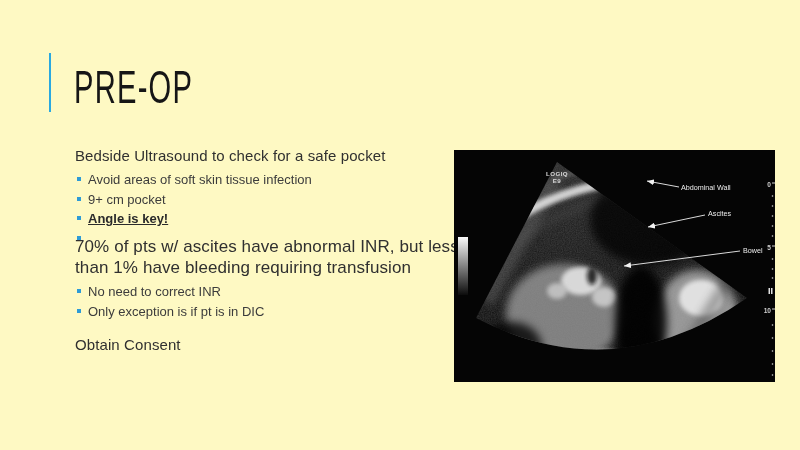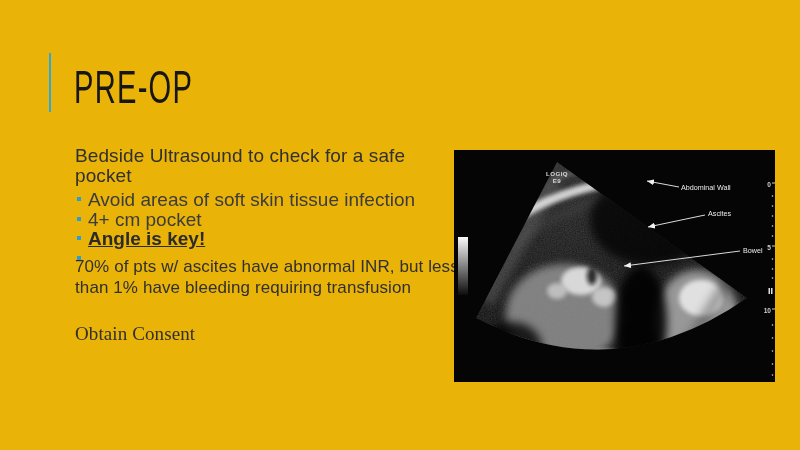--- a/index.html
+++ b/index.html
@@ -1,50 +1,50 @@
 <!DOCTYPE html>
 <html><head>
 <meta charset="utf-8">
 <style>
   html,body{margin:0;padding:0;}
   body{
     width:800px;height:450px;background:#ffffff;
     font-family:"Liberation Sans", sans-serif;
     position:relative;overflow:hidden;
   }
-  .slide{position:absolute;inset:0;background:#eab308;}
+  .slide{position:absolute;inset:0;background:#fef9c3;}
 
   
   .accent-bar{
     position:absolute;left:49px;top:53px;width:2px;height:59px;
     background:#2aa9e0;
   }
   .title{
     position:absolute;left:74px;top:59px;
     font-size:47px;font-weight:400;color:#161616;
     letter-spacing:2px;white-space:nowrap;
     transform:scaleX(0.62);transform-origin:0 0;
   }
 
   
   .content{
     position:absolute;left:75px;top:146px;width:388px;
     color:#3a3a3a;
   }
   .h-lg{
-    font-size:19px;line-height:20px;color:#303030;letter-spacing:0.1px;
+    font-size:15px;line-height:20px;color:#303030;letter-spacing:0.1px;
   }
   .para{margin-top:8px;line-height:21px;font-size:17px;}
-  .consent{margin-top:26px;font-family:Liberation Serif, serif;}
+  .consent{margin-top:14px;}
   ul.blist{
     list-style:none;margin:5px 0 0 2px;padding:0;max-width:352px;
   }
   ul.blist li{
     position:relative;padding-left:11px;
-    font-size:19px;line-height:18px;margin:1.5px 0;color:#3c3c3c;
+    font-size:13px;line-height:18px;margin:1.5px 0;color:#3c3c3c;
   }
   .blt{
     position:absolute;left:0;top:6px;width:4px;height:4px;
     background:#2e9bd5;
   }
   .emph{font-weight:bold;text-decoration:underline;color:#2b2b2b;text-align:right;}
 
   
   .us{
     position:absolute;left:454px;top:150px;width:321px;height:196px;
@@ -59,27 +59,31 @@
 <div class="slide">
 
   <div class="accent-bar"></div>
   <div class="title">PRE-OP</div>
 
   <div class="content">
     <div class="h-lg">Bedside Ultrasound to check for a safe pocket</div>
 
     <ul class="blist">
       <li><span class="blt"></span><span>Avoid areas of soft skin tissue infection</span></li>
-      <li><span class="blt"></span><span>4+ cm pocket</span></li>
+      <li><span class="blt"></span><span>9+ cm pocket</span></li>
       <li><span class="blt"></span><span class="emph">Angle is key!</span></li>
       <li><span class="blt"></span></li>
     </ul>
 
     <div class="h-lg para">70% of pts w/ ascites have abnormal INR, but less than 1% have bleeding requiring transfusion</div>
 
+    <ul class="blist">
+      <li><span class="blt"></span><span>No need to correct INR</span></li>
+      <li><span class="blt"></span><span>Only exception is if pt is in DIC</span></li>
+    </ul>
 
     <div class="h-lg consent">Obtain Consent</div>
   </div>
 
   <div class="us">
     <svg viewBox="0 0 321 232" width="321" height="232" xmlns="http://www.w3.org/2000/svg">
       <defs>
         <linearGradient id="gsbar" x1="0" y1="0" x2="0" y2="1">
           <stop offset="0" stop-color="#fafafa"></stop>
           <stop offset="1" stop-color="#0c0c0c"></stop>

